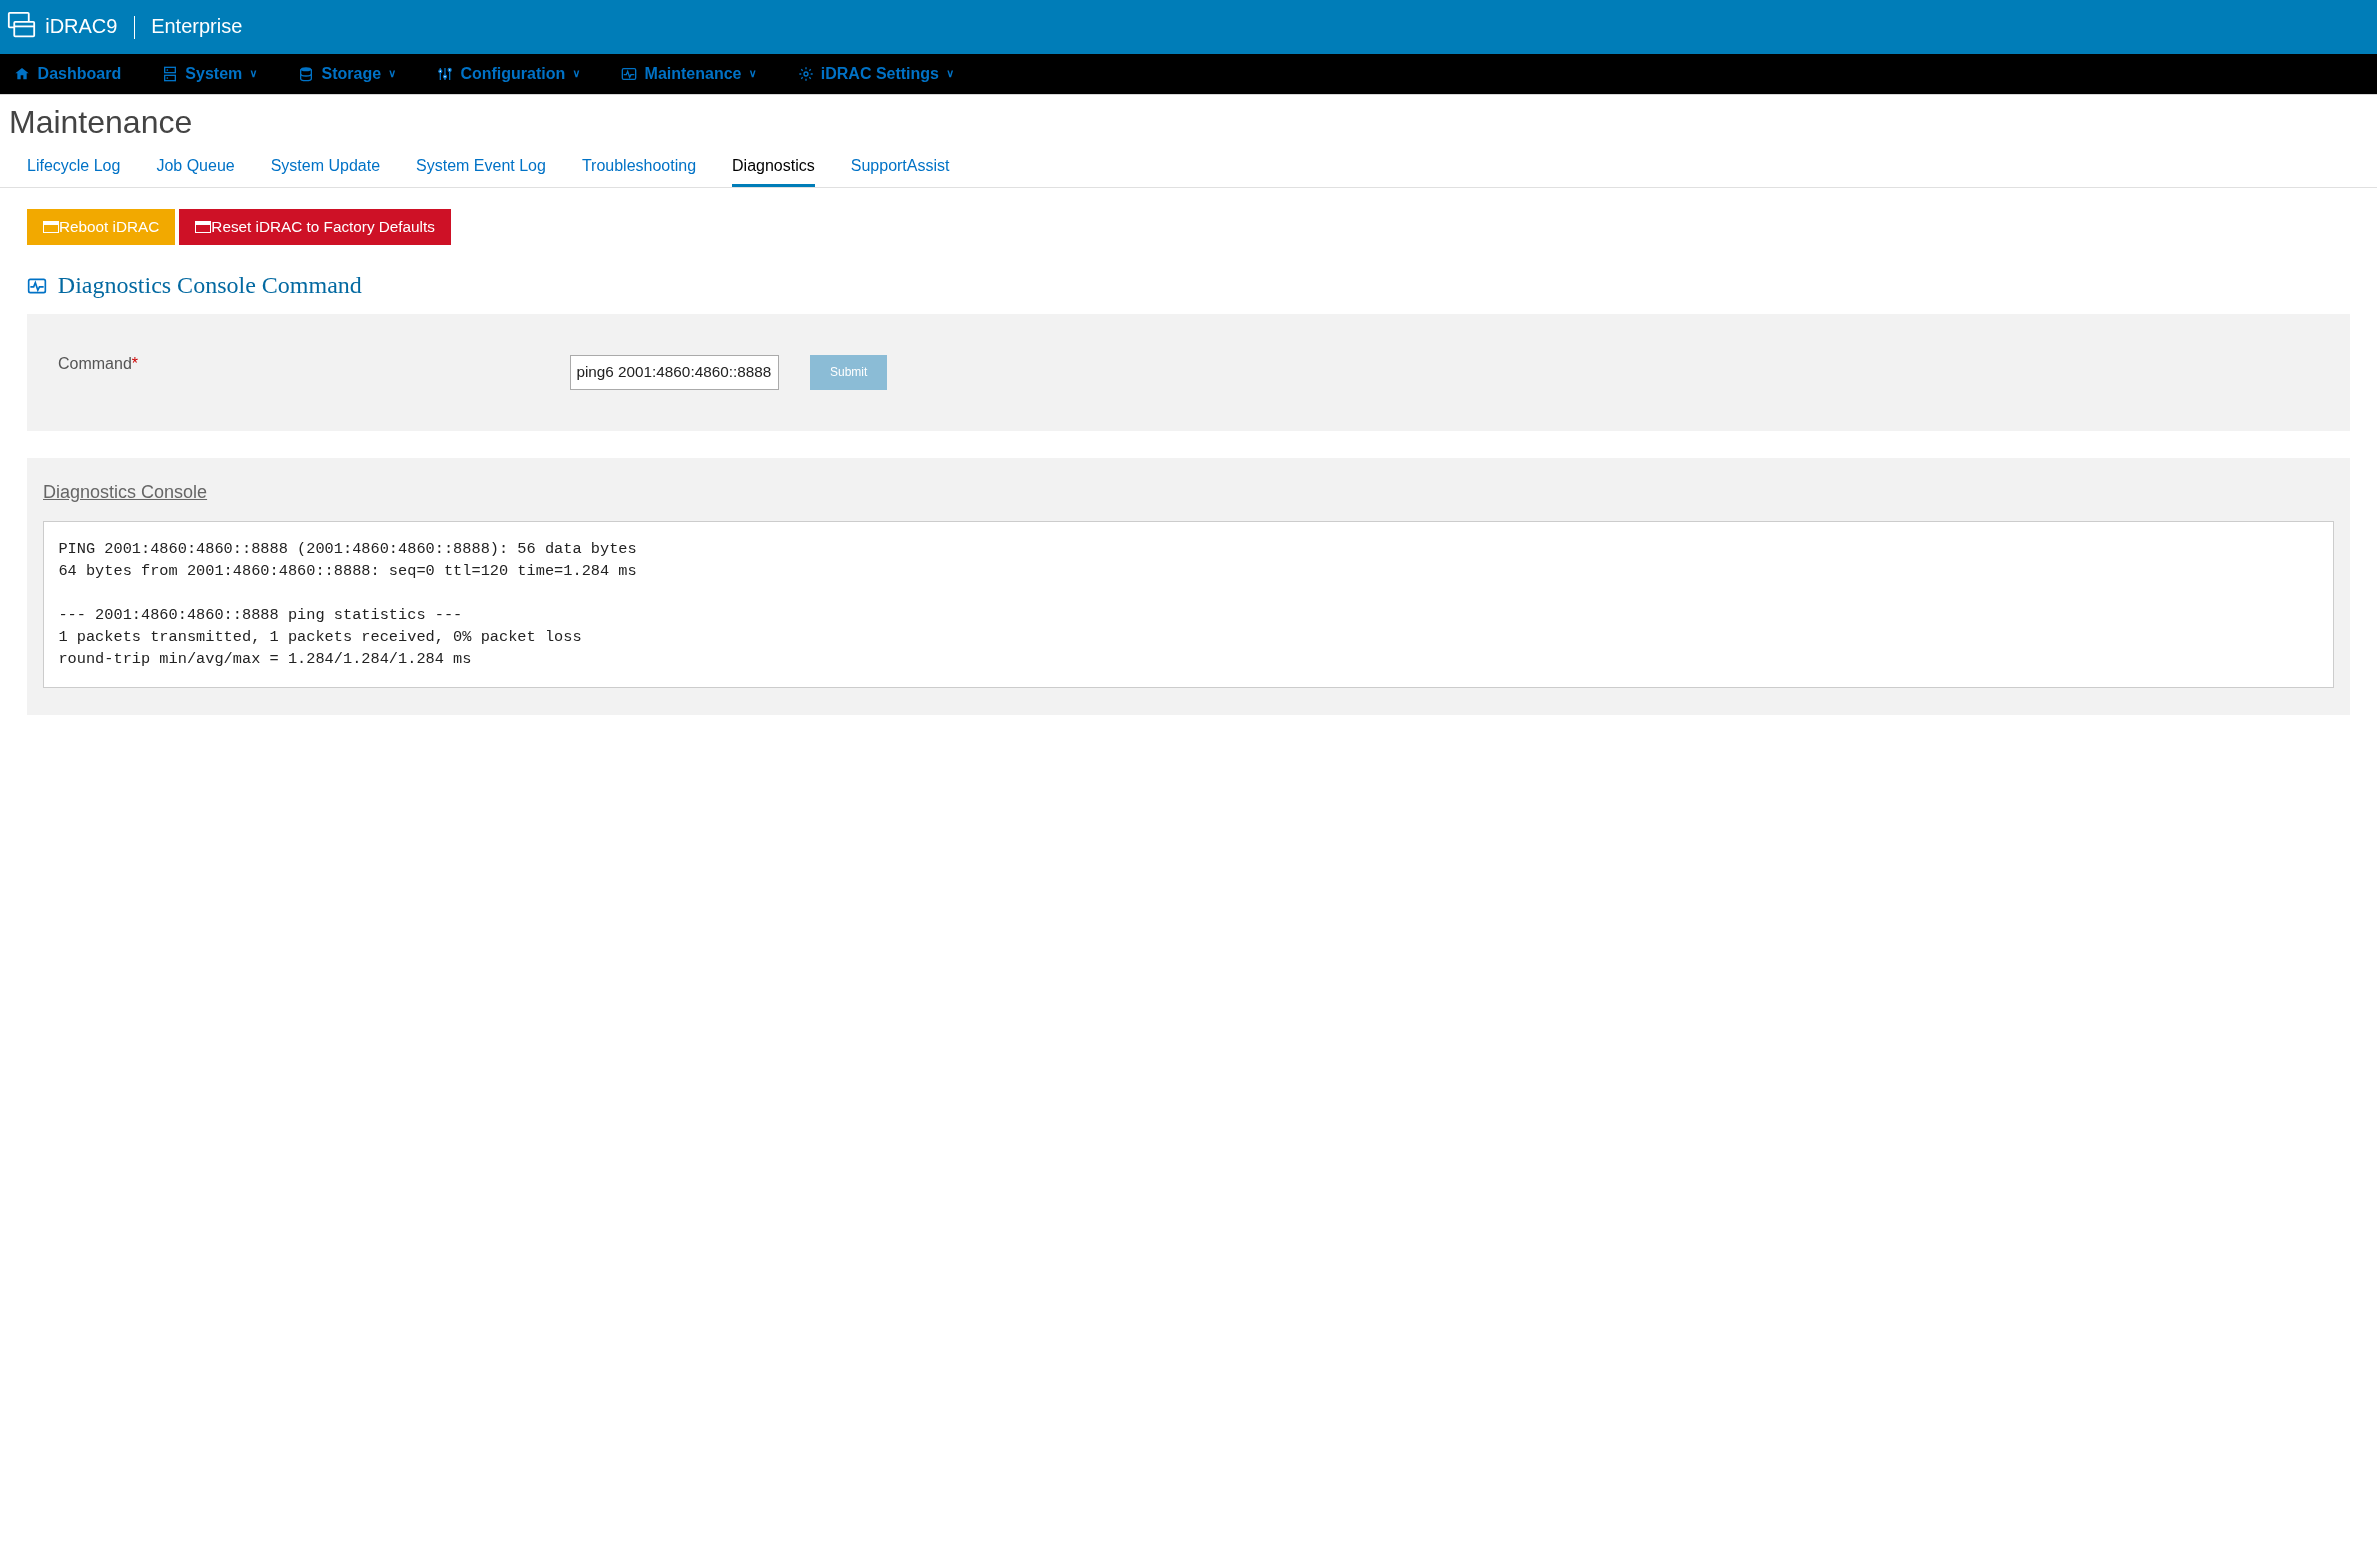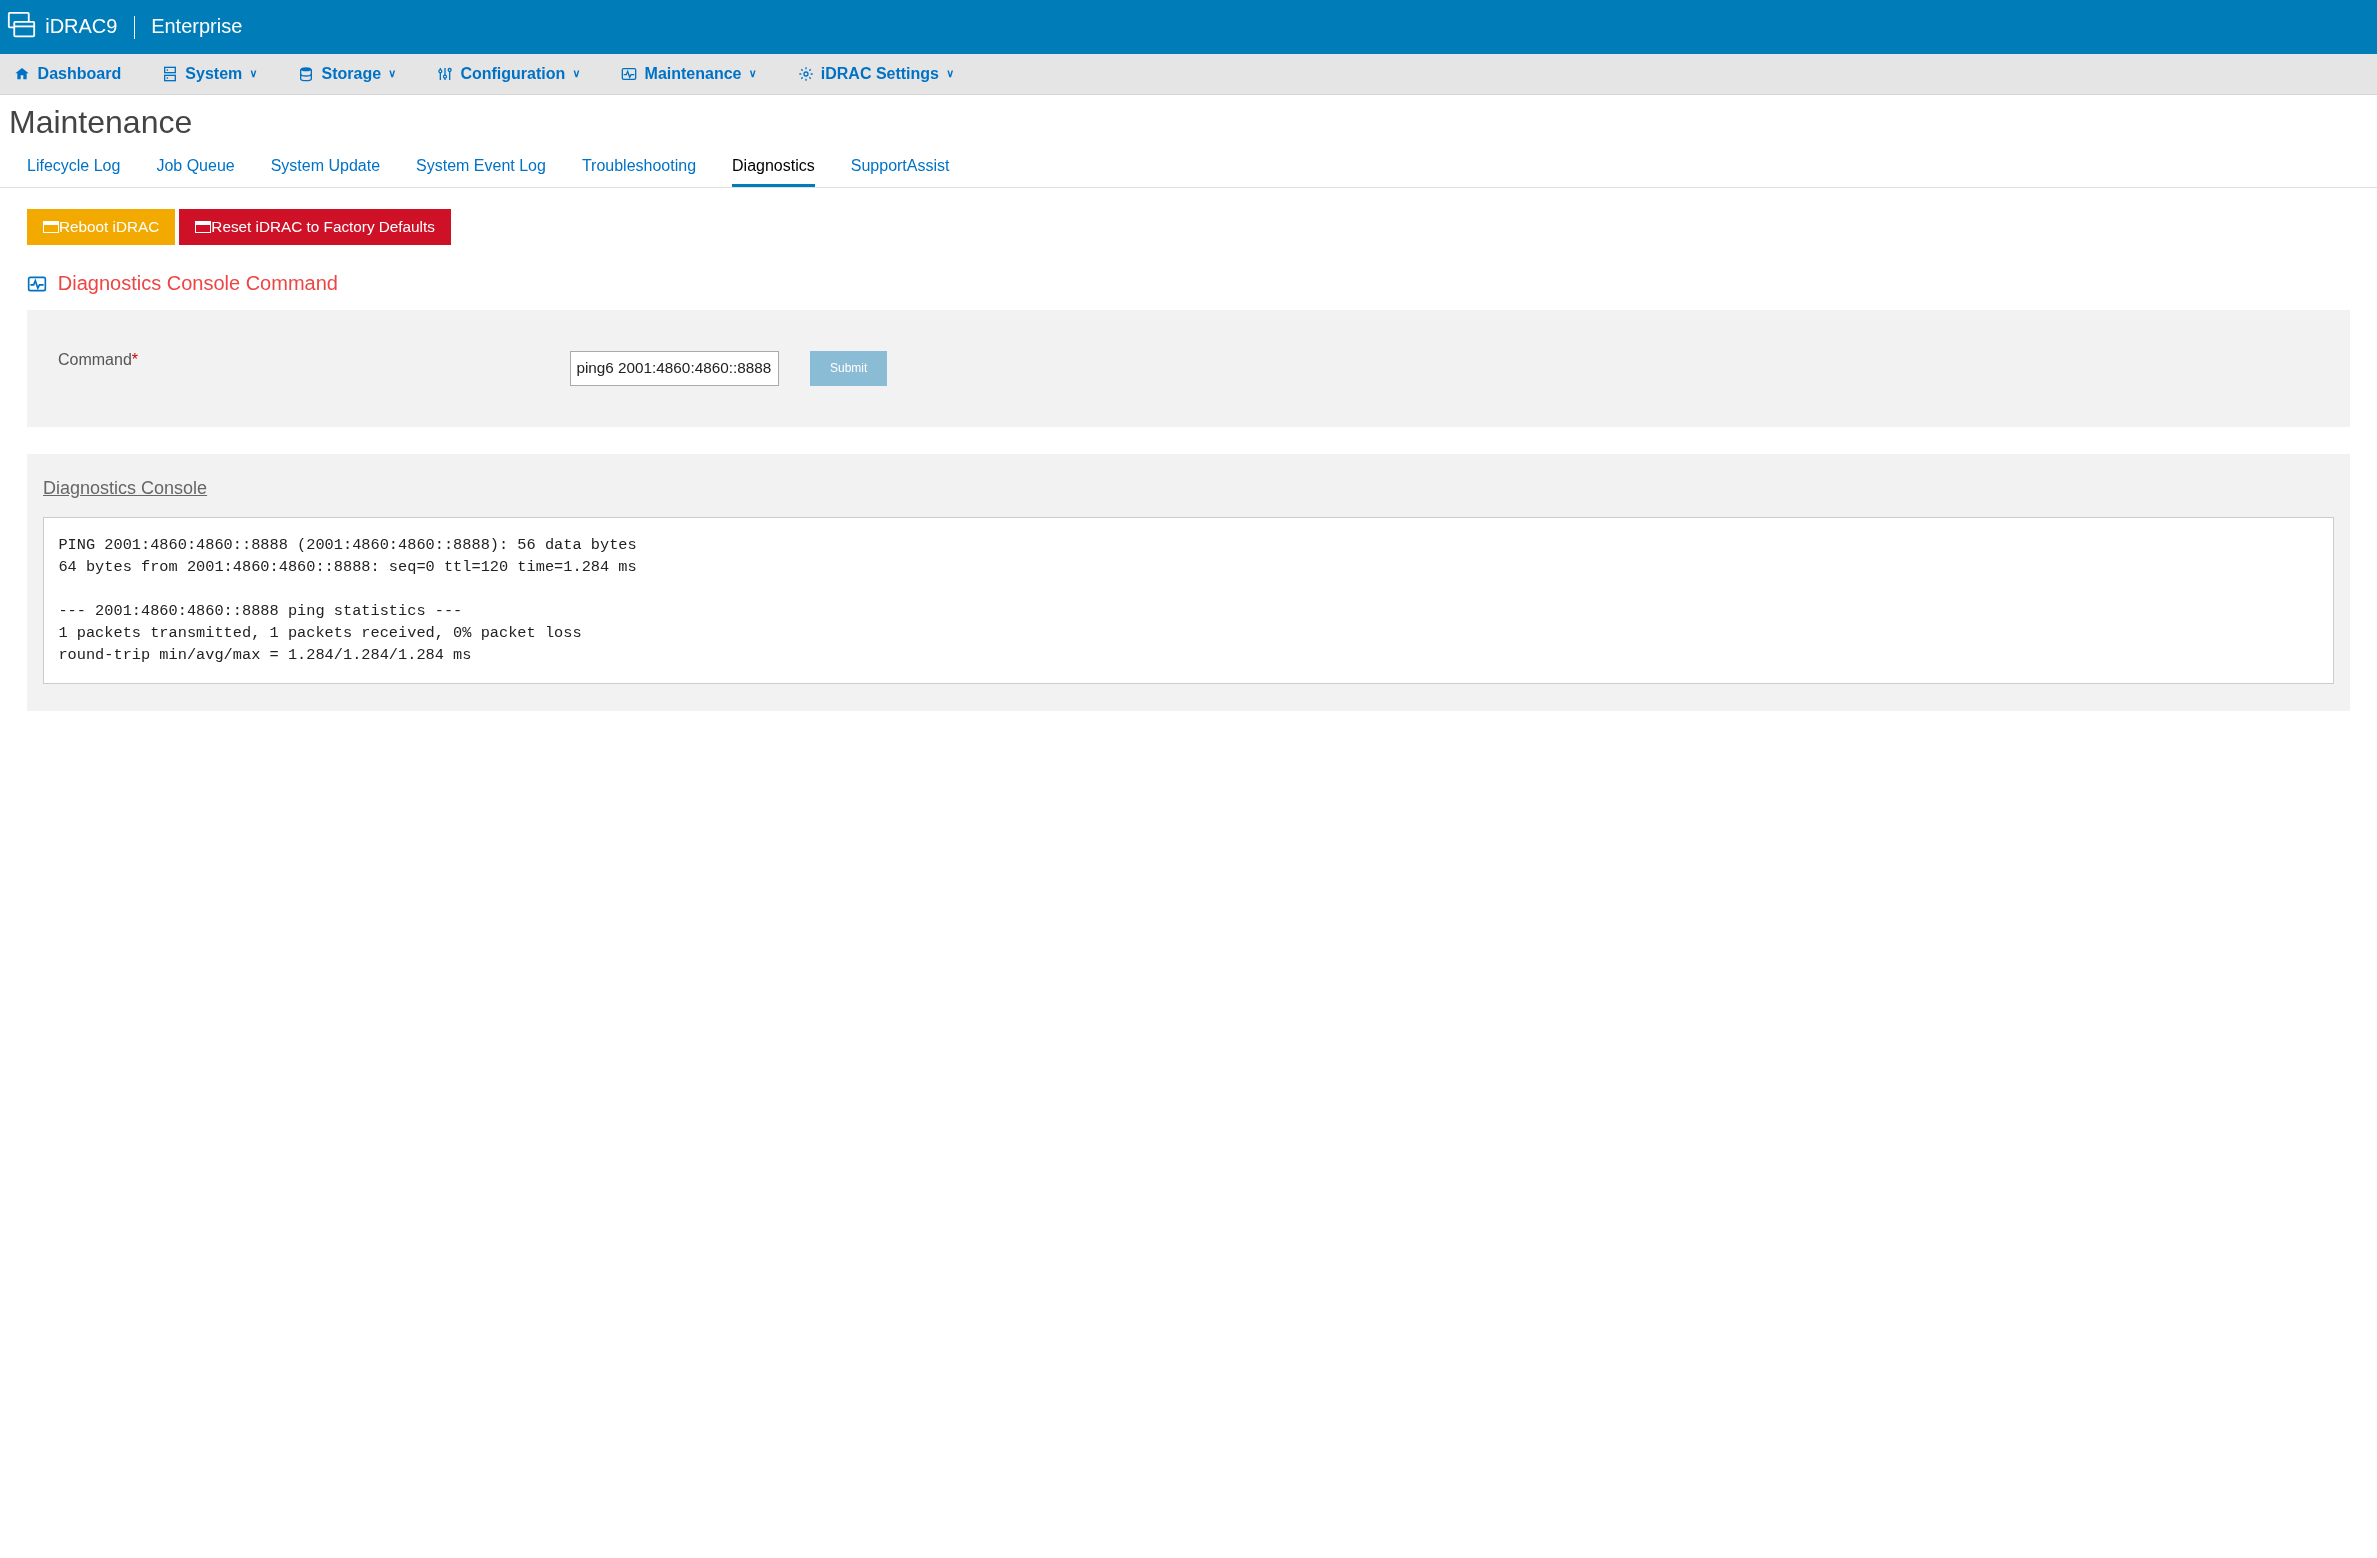--- a/index.html
+++ b/index.html
@@ -18,21 +18,21 @@
     align-items: center;
     padding-left: 7.2px;
     color: #fff;
   }
   .brand-icon { width: 29px; height: 29px; margin-right: 9px; }
   .brand-text { font-size: 20px; font-weight: 400; }
   .brand-sep { display:inline-block; border-left:0.9px solid #fff; height:23.4px; margin:0 10.8px; vertical-align:middle; }
 
   
   .navbar {
-    background: #e5e5e5;
+    background: #000000;
     border-bottom: 0.9px solid #d6d6d6;
     display: flex;
     align-items: center;
     padding: 10.8px 14.4px;
     gap: 41px;
   }
   .nav-item {
     display: flex;
     align-items: center;
     gap: 7.2px;
@@ -99,21 +99,21 @@
   }
   .btn-window-icon { width:16px; height:12.6px; border:1.8px solid #fff; border-top-width:4.5px; }
 
   
   .section-header {
     display:flex;
     align-items:center;
     gap:10.8px;
     margin: 5.4px 0 14.4px 0;
   }
-  .section-header .title { font-size:20px; color:#ef4444; }
+  .section-header .title { font-size:24px; color:#0369a1;font-family:Liberation Serif, serif; }
   .section-icon { width:20px; height:20px; }
 
   .console-panel {
     background:#f2f2f2;
     padding: 41px 31px;
     margin-bottom: 27px;
   }
   .cmd-row { display:flex; align-items:flex-start; }
   .cmd-label { width: 512px; font-size:16px; color:#555; }
   .req { color:#c00; }

